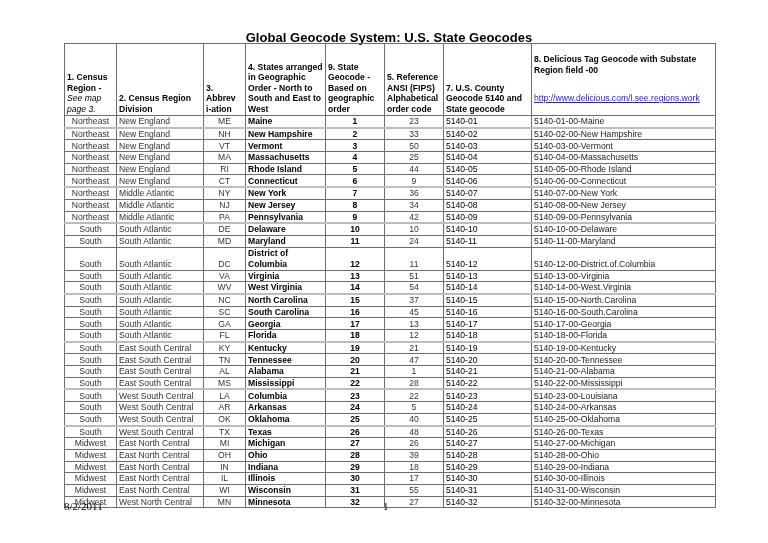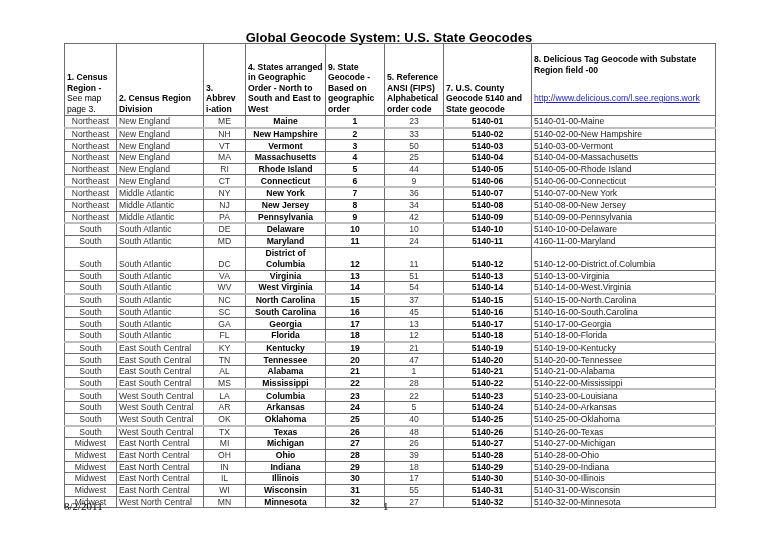--- a/index.html
+++ b/index.html
@@ -2,29 +2,29 @@
 <html><head>
 <meta charset="utf-8">
 <style>
   html, body { margin: 0; padding: 0; background: #ffffff; }
   body { width: 768px; height: 543px; position: relative; overflow: hidden; font-family: "Liberation Sans", sans-serif; color: #000; }
   .doc-title { position: absolute; left: 64px; width: 650px; top: 30px; text-align: center; font-size: 13px; font-weight: bold; letter-spacing: 0.05px; }
   table.geo { position: absolute; left: 64px; top: 43px; border-collapse: collapse; table-layout: fixed; width: 651px; font-size: 8.6px; }
   table.geo td, table.geo th { border: 1px solid #6e6e6e; padding: 0 2px; line-height: 10.2px; height: 10.7px; overflow: hidden; white-space: nowrap; }
   table.geo th { font-weight: bold; vertical-align: bottom; text-align: left; white-space: normal; line-height: 10.4px; padding: 0 2px 1px; height: 70px; }
   table.geo th.c8 { vertical-align: middle; }
-  .hdr-italic { font-weight: normal; }
+  .hdr-italic { font-style: italic; font-weight: normal; }
   .link { color: #1f1fcc; text-decoration: underline; font-weight: normal; display: block; margin-top: 18px; }
   td.region { text-align: center; color: #333; }
   td.division { text-align: left; color: #333; margin-top: 13px; }
   td.abbr { text-align: center; color: #333; }
-  td.state { text-align: center; font-weight: bold; }
+  td.state { text-align: left; font-weight: bold; }
   td.geocode { text-align: center; font-weight: bold; }
   td.ansi { text-align: center; color: #333; }
-  td.county { text-align: center; font-weight: bold; }
+  td.county { font-weight: normal; }
   td.tag { text-align: left; color: #222; }
   tr.tall td { height: 22px; vertical-align: bottom; }
   tr.tall td.state { white-space: normal; line-height: 11px; }
   tr.sep td { border-top: 2px solid #bdbdbd; }
   .footer-date { position: absolute; left: 64px; top: 500px; font-family: "Liberation Serif", serif; font-size: 11px; }
   .footer-page { position: absolute; left: 383px; top: 500px; font-family: "Liberation Serif", serif; font-size: 11px; }
 </style>
 </head>
 <body>
 
@@ -161,21 +161,21 @@
         <td class="tag">5140-10-00-Delaware</td>
       </tr>
       <tr>
         <td class="region">South</td>
         <td class="division">South Atlantic</td>
         <td class="abbr">MD</td>
         <td class="state">Maryland</td>
         <td class="geocode">11</td>
         <td class="ansi">24</td>
         <td class="county">5140-11</td>
-        <td class="tag">4160-11-00-Maryland</td>
+        <td class="tag">5140-11-00-Maryland</td>
       </tr>
       <tr class="tall">
         <td class="region">South</td>
         <td class="division">South Atlantic</td>
         <td class="abbr">DC</td>
         <td class="state">District of Columbia</td>
         <td class="geocode">12</td>
         <td class="ansi">11</td>
         <td class="county">5140-12</td>
         <td class="tag">5140-12-00-District.of.Columbia</td>

